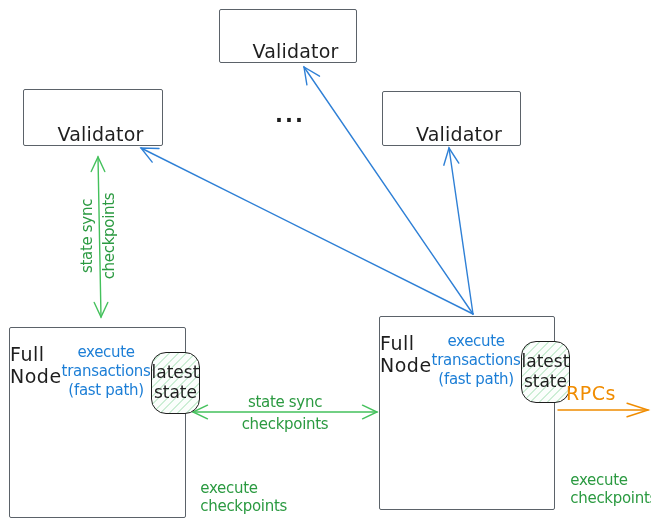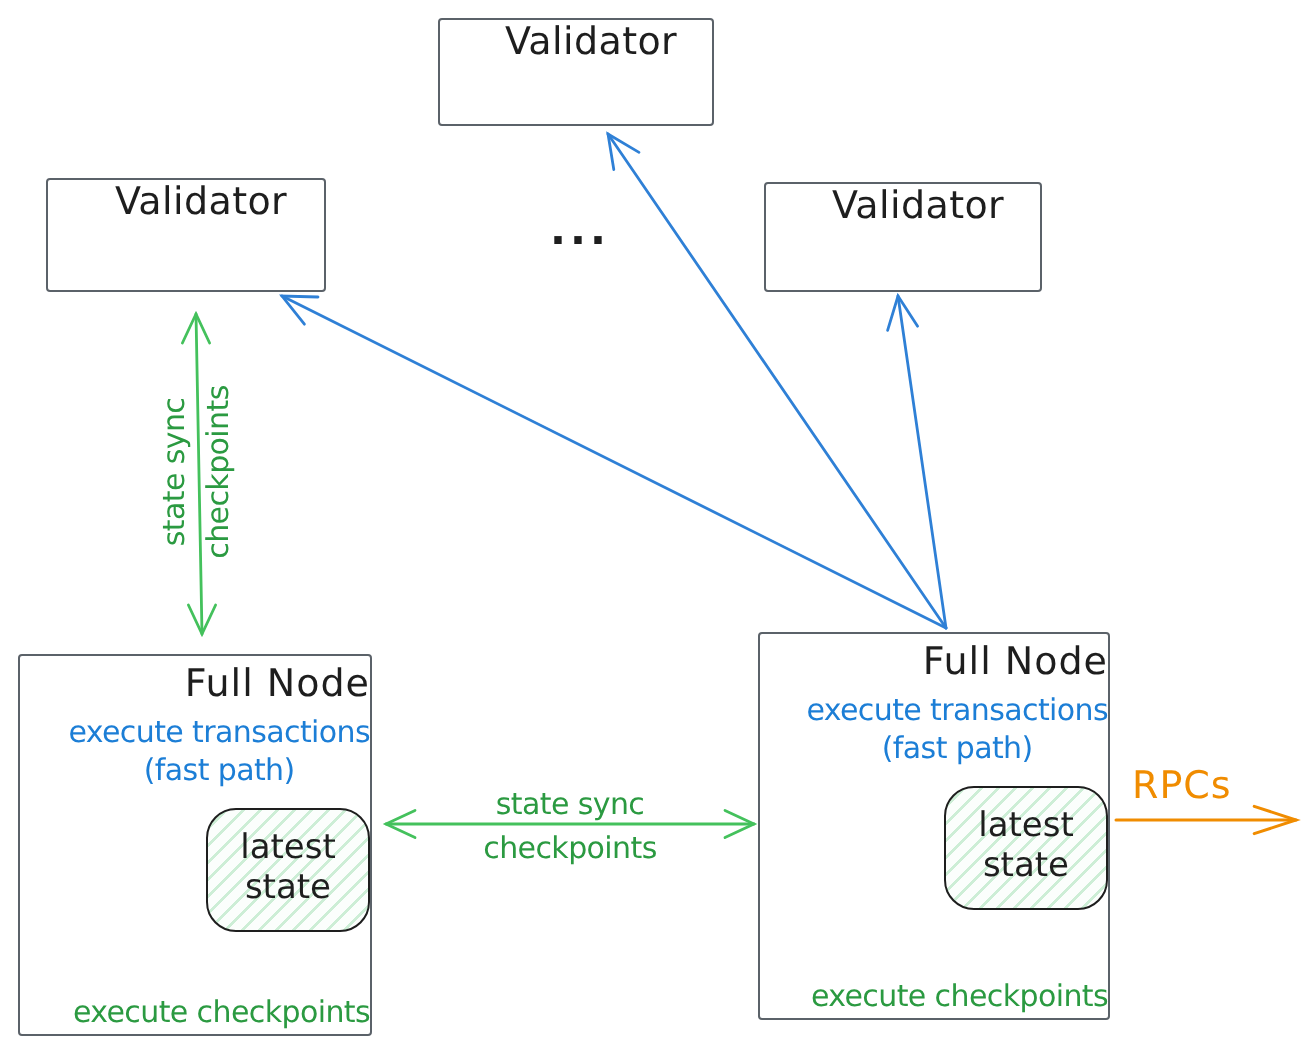--- a/index.html
+++ b/index.html
@@ -22,34 +22,34 @@
   }
   .box {
     position: absolute;
     background: #ffffff;
     border: 1.6px solid #5b6269;
     border-radius: 2px;
     box-sizing: border-box;
   }
   .validator {
     display: flex;
-    align-items: flex-start;
+    align-items: flex-end;
     justify-content: center;
     padding-left: 15px;
   }
   .validator .vlabel {
     font-size: 19px;
     letter-spacing: 0.2px;
     color: #1e1e1e;
   }
   .fullnode {
     display: flex;
-    flex-direction: column;
-    align-items: flex-end;
-    padding-top: 3px;
+    flex-direction: row;
+    align-items: flex-start;
+    padding-top: 15px;
   }
   .fn-title {
     font-size: 19px;
     letter-spacing: 0.5px;
     color: #1e1e1e;
     margin-bottom: 4px;
   }
   .fn-blue {
     color: #1c7ed6;
     font-size: 15px;

